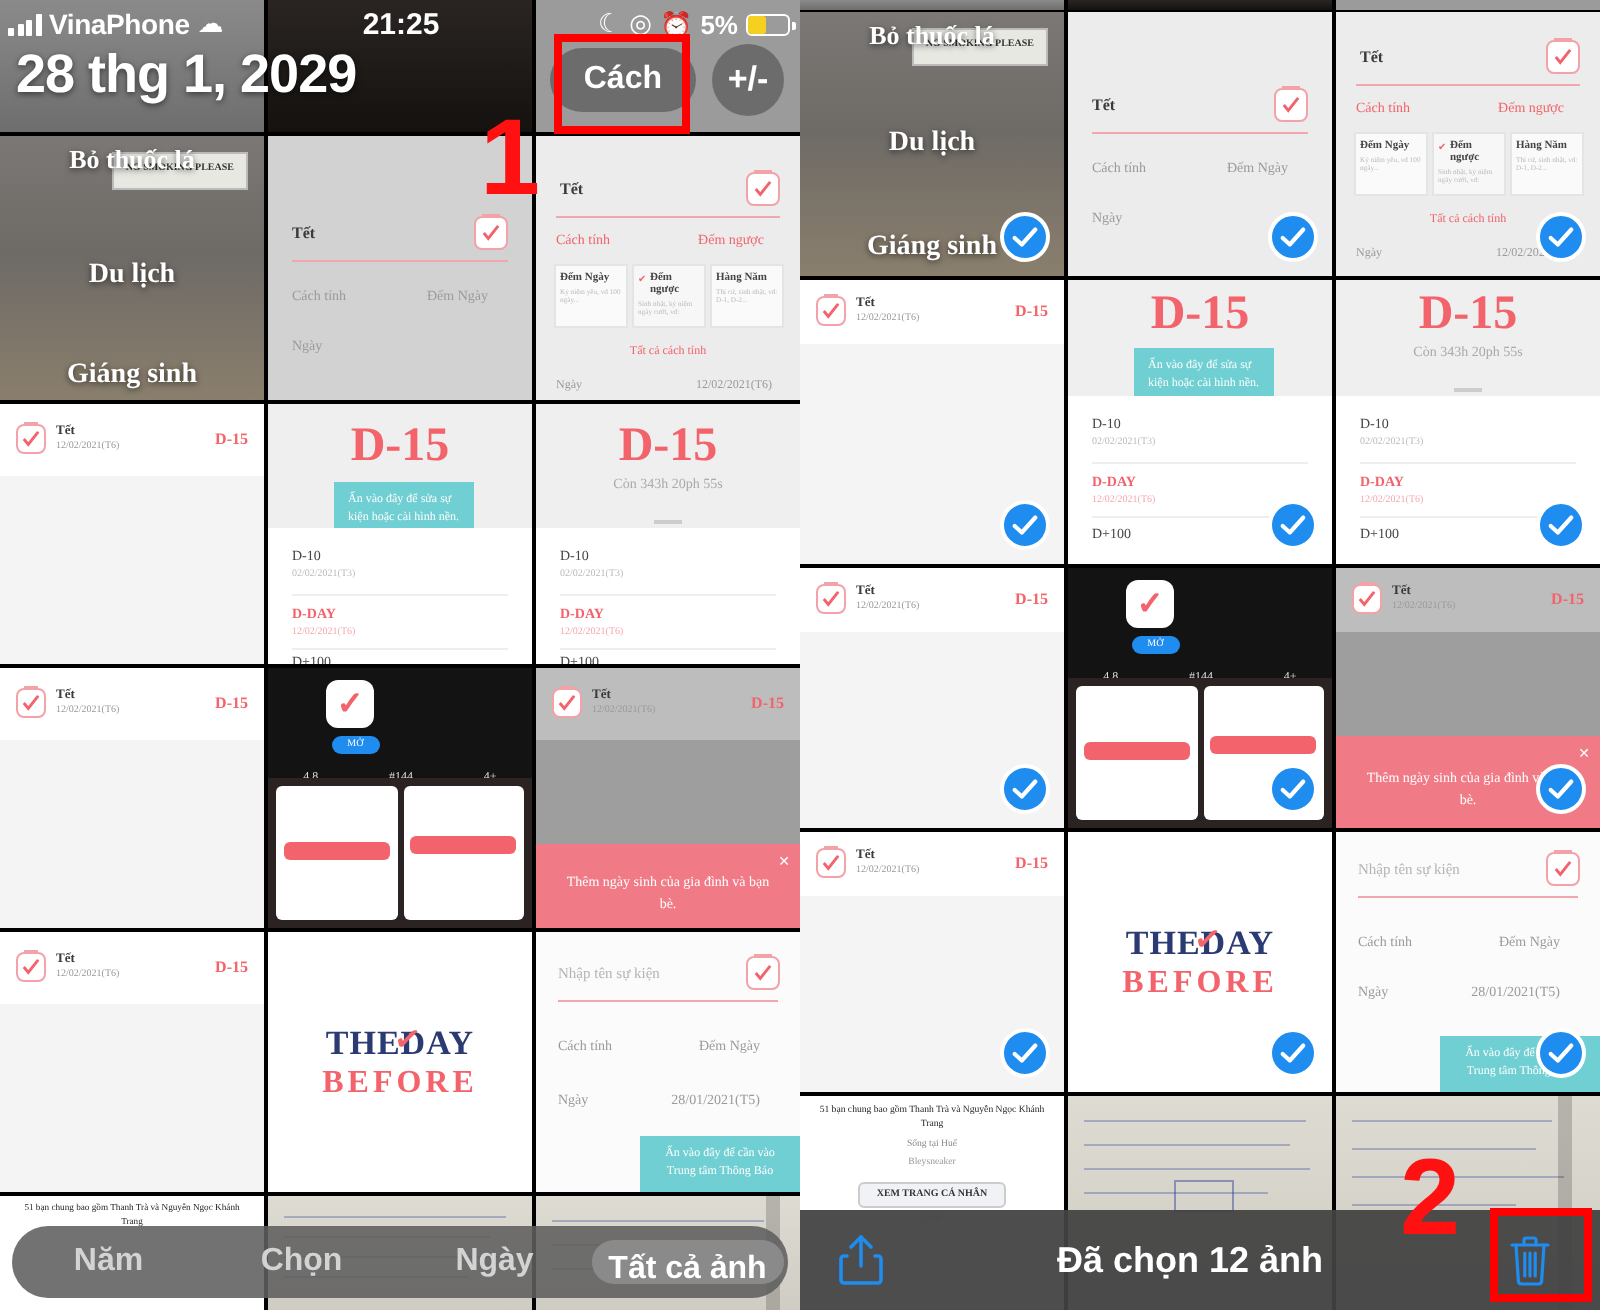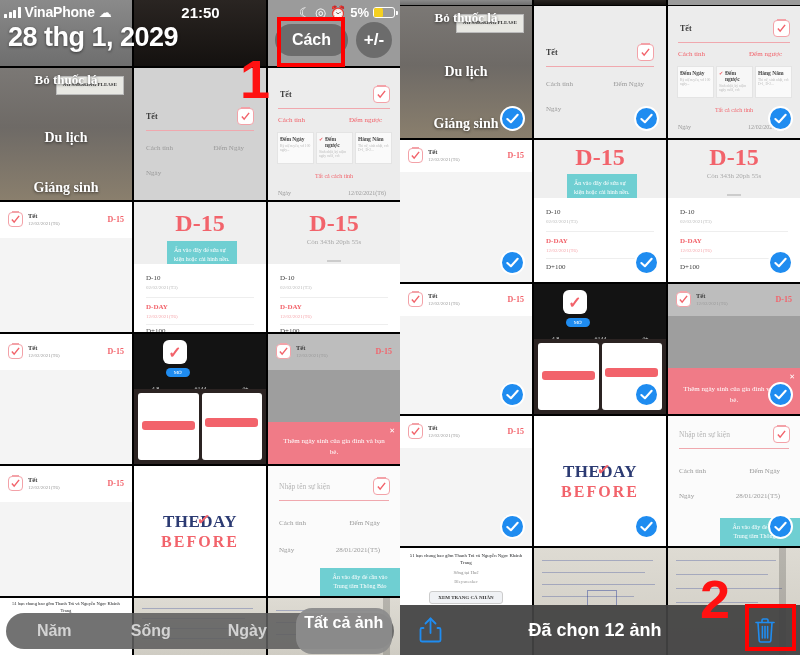--- a/index.html
+++ b/index.html
@@ -125,21 +125,21 @@
   .hw .sq { position:absolute; border:1px solid rgba(40,60,150,.45); }
   .hw .spine { position:absolute; top:0; bottom:0; width:7px; background:rgba(0,0,0,.18); }
 
   
   .tabbar {
     position: absolute; left: 6px; right: 6px; bottom: 6px; height: 36px;
     background: rgba(95,95,95,.88); border-radius: 18px;
     display: flex; align-items: center; z-index: 40;
   }
   .tabbar .tab { flex:1; text-align:center; color:#d3d3d3; font-size:16px; font-weight:600; }
-  .tabbar .tab.active { color:#fff; background: rgba(140,140,140,.95); border-radius:16px; height:46px; line-height:30px; margin-right:2px; }
+  .tabbar .tab.active { color:#fff; background: rgba(140,140,140,.95); border-radius:16px; height:22px; line-height:30px; margin-right:2px; }
 
   .actionbar {
     position: absolute; left: 0; right: 0; bottom: 0; height: 50px;
     background: rgba(66,66,66,.94); display:flex; align-items:center; z-index: 40;
   }
   .actionbar .share { width: 60px; display:flex; align-items:center; justify-content:center; }
   .actionbar .share svg { width:23px; height:26px; }
   .actionbar .count { flex:1; text-align:center; color:#fff; font-size:18px; font-weight:600; }
   .actionbar .trash { width: 70px; display:flex; align-items:center; justify-content:center; }
   .actionbar .trash svg { width:22px; height:25px; }
@@ -382,42 +382,42 @@
       <div class="sb-left">
         <span class="bars">
             <i></i>
             <i></i>
             <i></i>
             <i></i>
           </span>
         <span class="carrier">VinaPhone</span>
         <span class="wifi">☁</span>
       </div>
-      <div class="sb-mid">21:50</div>
+      <div class="sb-mid">21:25</div>
       <div class="sb-right">
         <span>☾</span>
         <span>◎</span>
         <span>⏰</span>
         <span>5%</span>
         <span class="batt">
             <i></i>
           </span>
       </div>
     </div>
 
     <div class="date-header">28 thg 1, 2029</div>
 
     <div class="top-actions">
       <div class="pill-chon">Cách</div>
       <div class="pill-pm">+/-</div>
     </div>
 
     <div class="tabbar">
       <div class="tab">Năm</div>
-      <div class="tab">Sống</div>
+      <div class="tab">Chọn</div>
       <div class="tab">Ngày</div>
       <div class="tab active">Tất cả ảnh</div>
     </div>
   </div>
 
   <div class="panel right">
     <div class="grid">
 
       <div class="cell" style="left:0;top:0;width:132px;height:5px">
           <div class="thumb ph-doc"></div>

